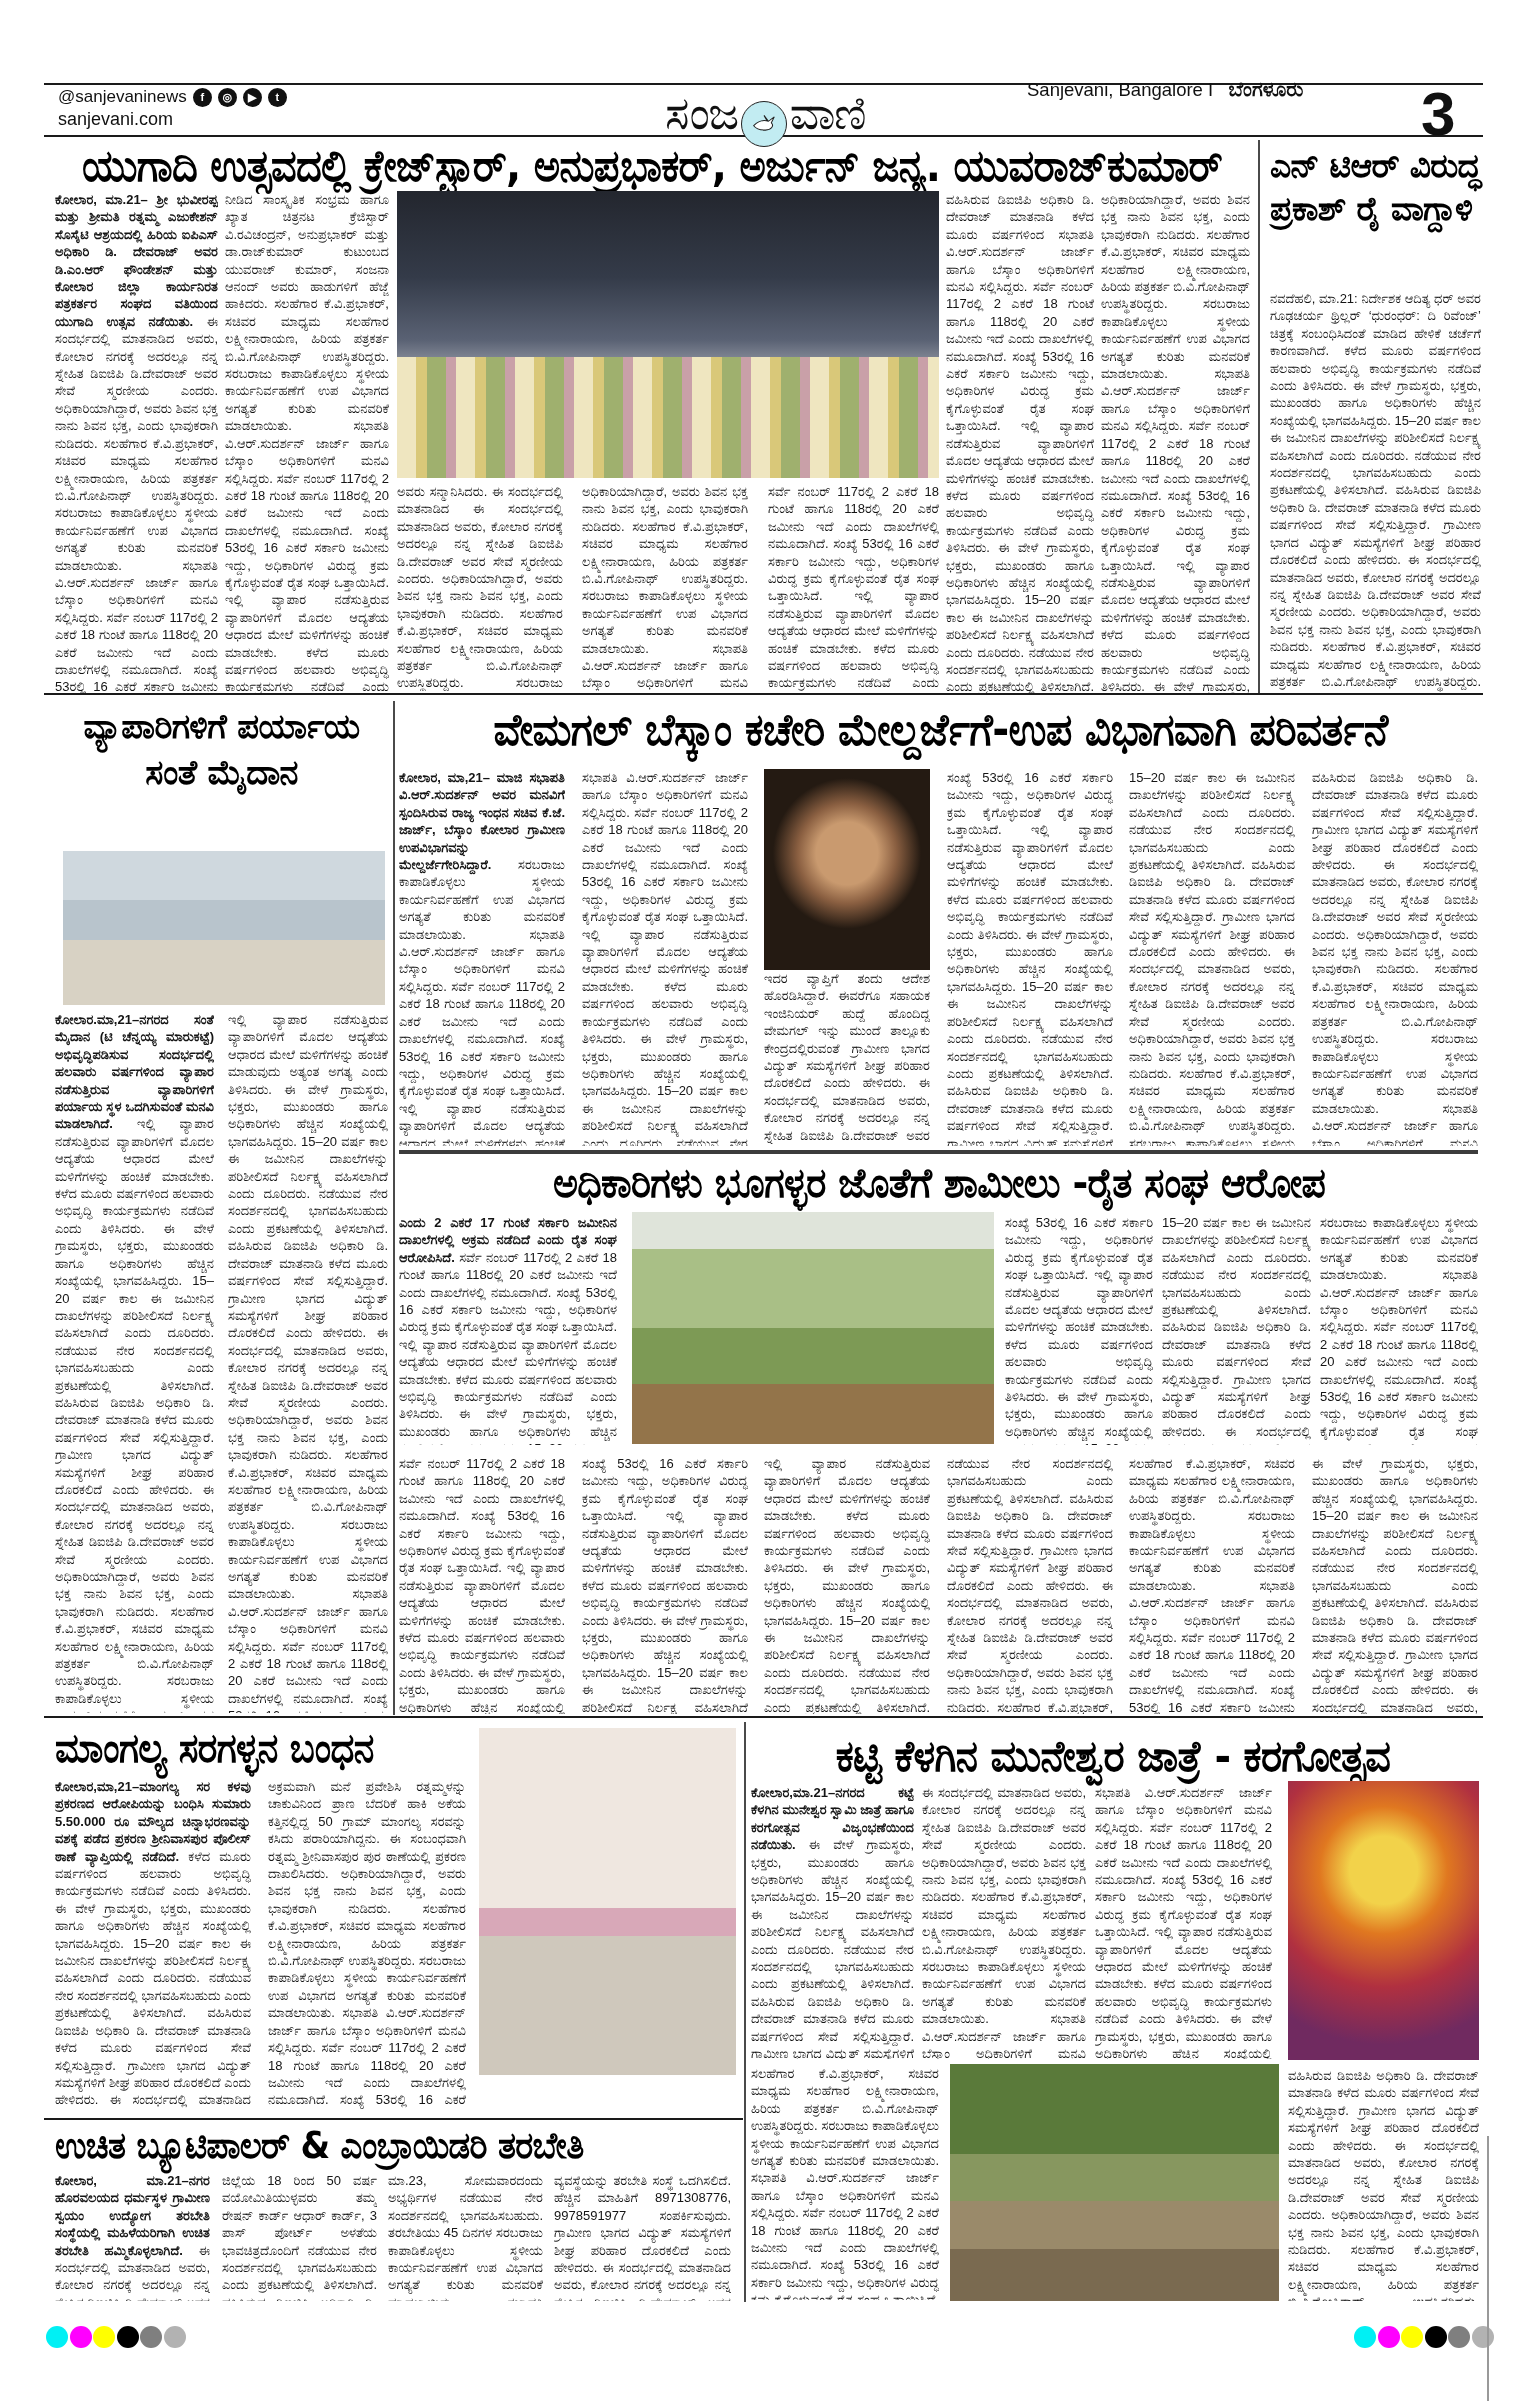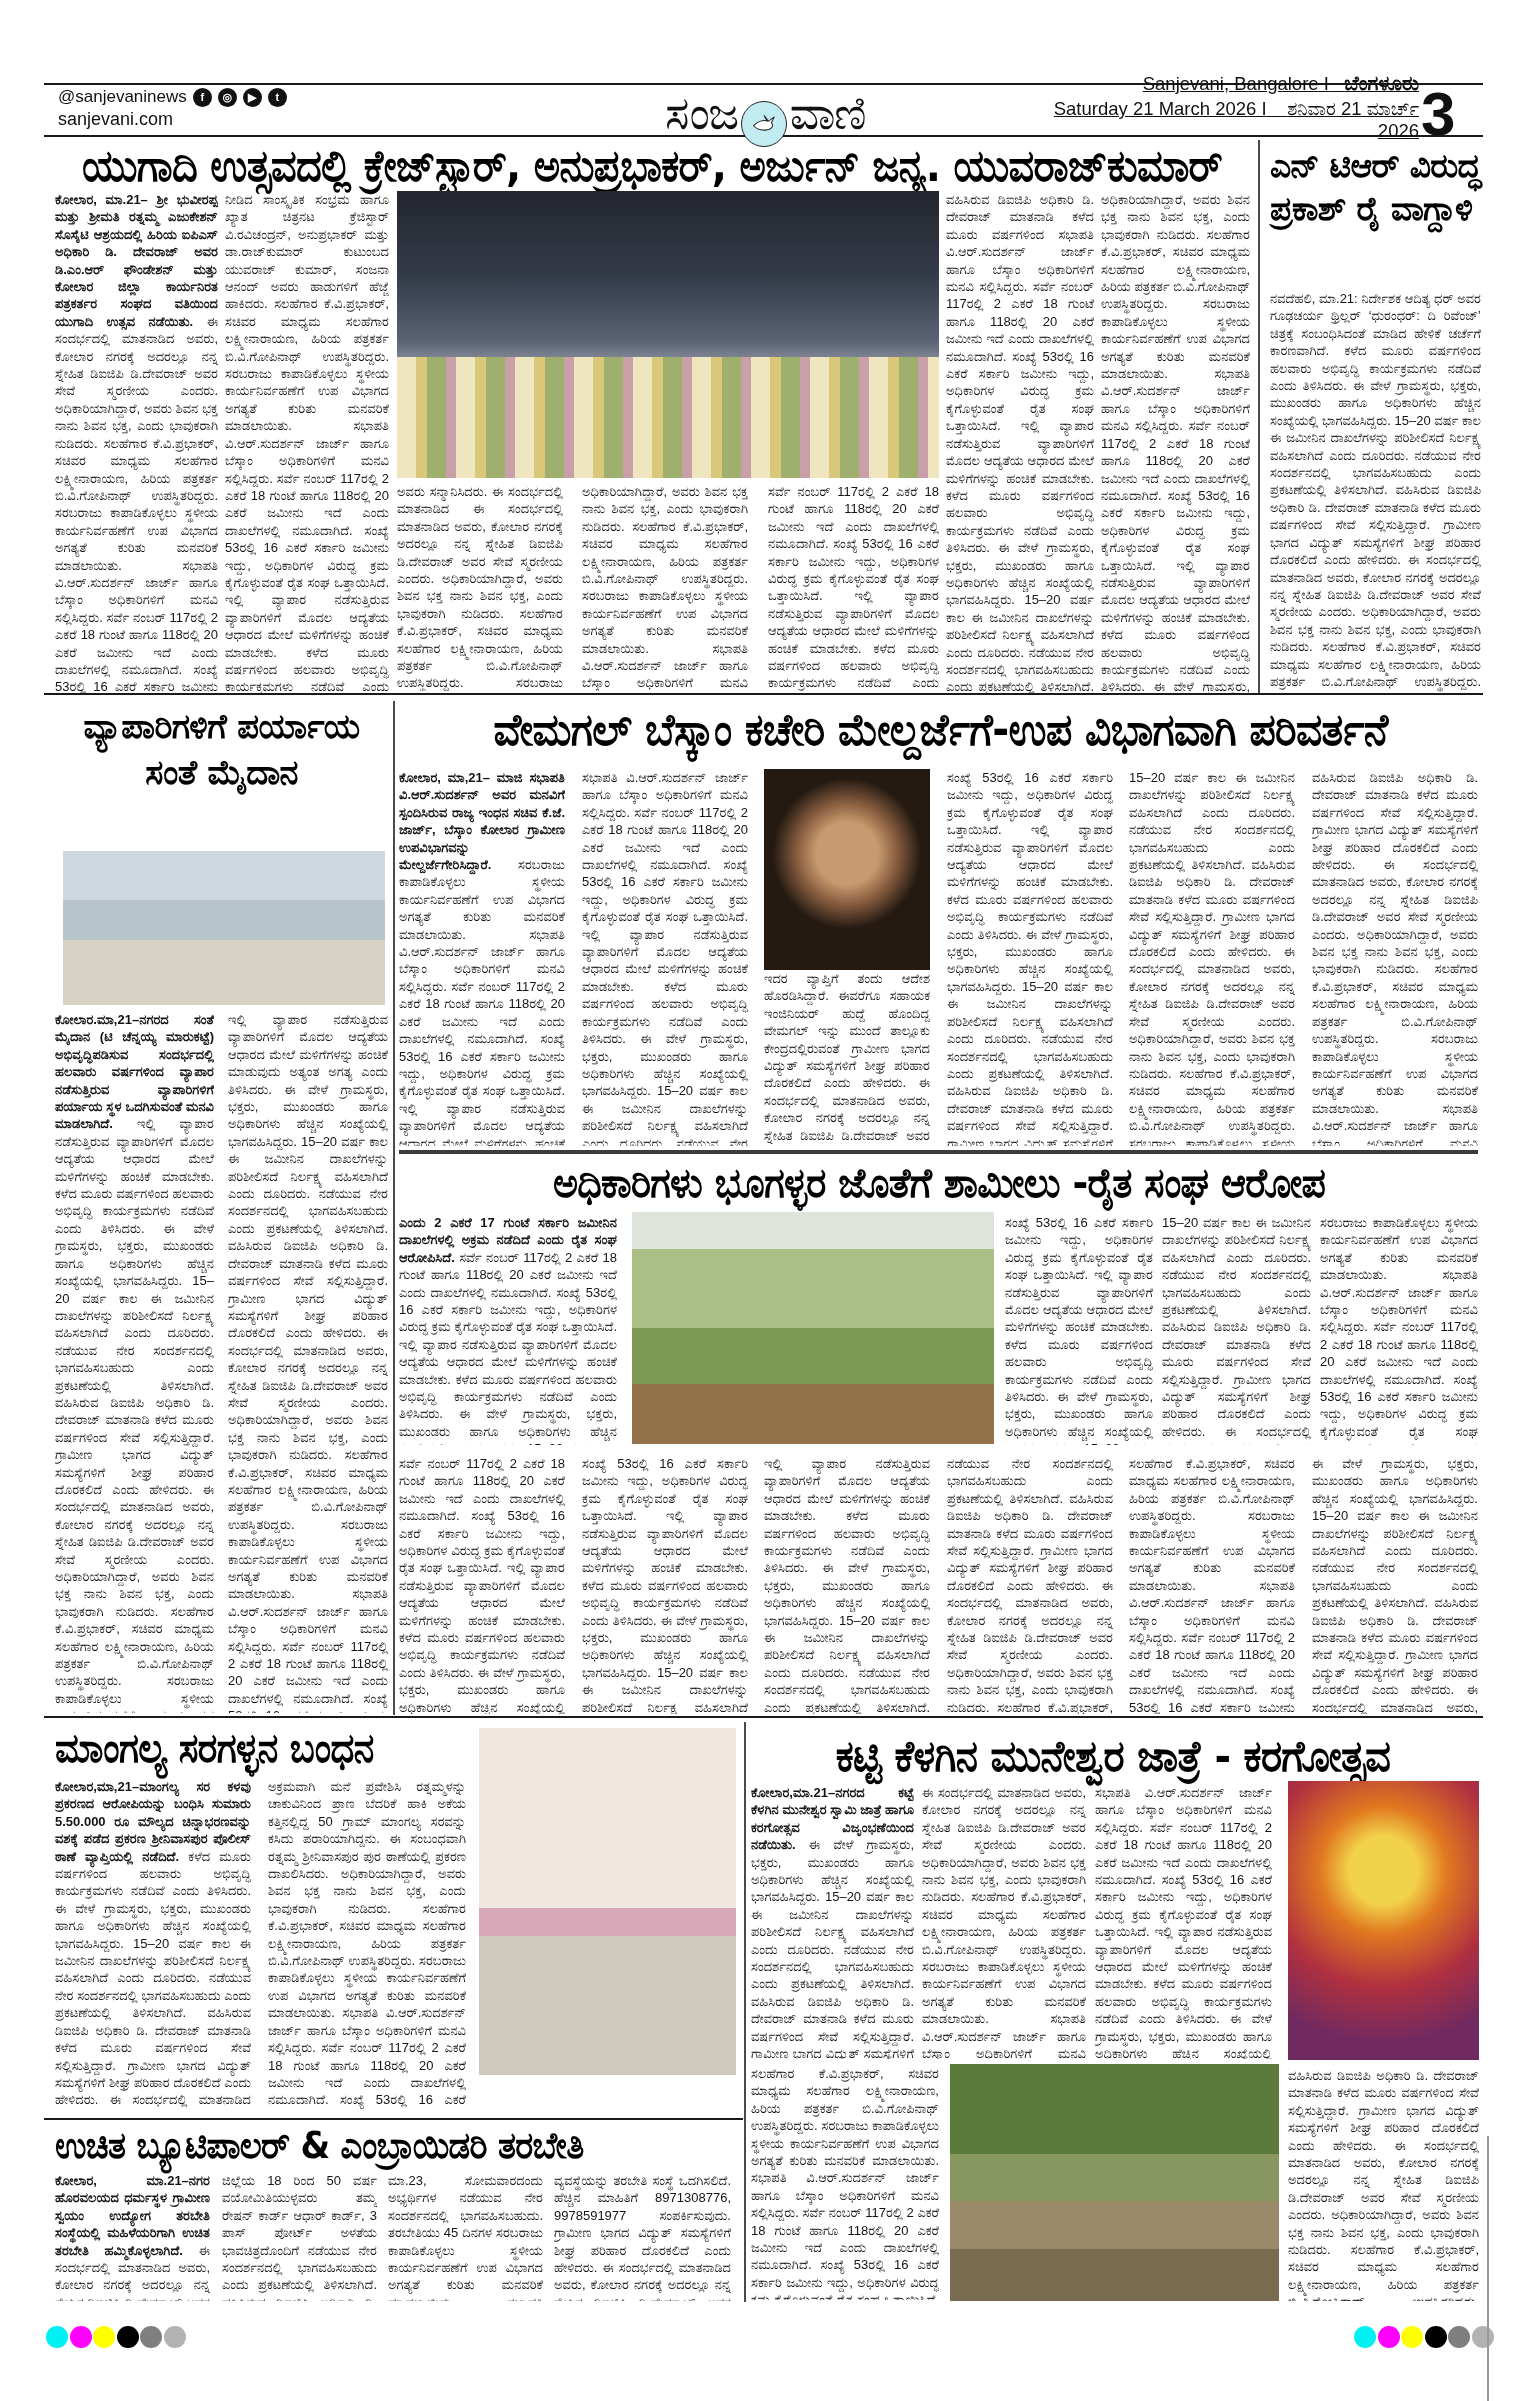--- a/index.html
+++ b/index.html
@@ -44,28 +44,24 @@
   </div>
 
   <div style="position:absolute;left:665px;top:86px;white-space:nowrap;">
     <span class="mast">ಸಂಜ</span><span class="dove">
         <svg width="30" height="25" viewBox="0 0 40 34">
           <path d="M6 20 C12 14 20 12 26 14 L34 8 L30 16 C34 20 30 26 22 26 C14 26 9 24 6 20 Z M26 14 L20 6 L24 13 Z" fill="#ffffff" stroke="#222" stroke-width="1.4"></path>
         </svg>
       </span><span class="mast">ವಾಣಿ</span>
   </div>
 
-  <div style="position:absolute;left:1027px;top:72px;width:392px;text-align:right;text-decoration:underline;">
+  <div style="position:absolute;left:1027px;top:78px;width:392px;text-align:left;">
     <div style="font-size:18.5px;">
       <span>Sanjevani, Bangalore I</span>&nbsp;&nbsp;
       <span style="font-weight:bold;font-size:20px;">ಬೆಂಗಳೂರು</span>
-    </div>
-    <div style="font-size:18.5px;margin-top:3px;">
-      <span>Saturday  21  March 2026   I</span>&nbsp;&nbsp;&nbsp;
-      <span>ಶನಿವಾರ 21 ಮಾರ್ಚ್ 2026</span>
     </div>
   </div>
   <div style="position:absolute;left:1421px;top:78px;font-size:62px;font-weight:bold;">3</div>
 
   <div>
     <div class="headline center" style="left:55px;top:140px;width:1194px;font-size:40px;transform:scaleY(1.1);transform-origin:top;">ಯುಗಾದಿ ಉತ್ಸವದಲ್ಲಿ ಕ್ರೇಜ್‌ಸ್ಟಾರ್, ಅನುಪ್ರಭಾಕರ್, ಅರ್ಜುನ್ ಜನ್ಯ. ಯುವರಾಜ್‌ಕುಮಾರ್</div>
 
     <div class="col" style="left:55px;top:191px;width:163px;height:503px;">
       <span class="lede">ಕೋಲಾರ, ಮಾ.21– ಶ್ರೀ ಭುವೀರಪ್ಪ ಮತ್ತು ಶ್ರೀಮತಿ ರತ್ನಮ್ಮ ಎಜುಕೇಶನ್ ಸೊಸೈಟಿ ಆಶ್ರಯದಲ್ಲಿ ಹಿರಿಯ ಐಪಿಎಸ್ ಅಧಿಕಾರಿ ಡಿ. ದೇವರಾಜ್ ಅವರ ಡಿ.ಎಂ.ಆರ್ ಫೌಂಡೇಶನ್ ಮತ್ತು ಕೋಲಾರ ಜಿಲ್ಲಾ ಕಾರ್ಯನಿರತ ಪತ್ರಕರ್ತರ ಸಂಘದ ವತಿಯಿಂದ ಯುಗಾದಿ ಉತ್ಸವ ನಡೆಯಿತು.</span> <span>ಈ ಸಂದರ್ಭದಲ್ಲಿ ಮಾತನಾಡಿದ ಅವರು, ಕೋಲಾರ ನಗರಕ್ಕೆ ಅದರಲ್ಲೂ ನನ್ನ ಸ್ನೇಹಿತ ಡಿಐಜಿಪಿ ಡಿ.ದೇವರಾಜ್ ಅವರ ಸೇವೆ ಸ್ಮರಣೀಯ ಎಂದರು. ಅಧಿಕಾರಿಯಾಗಿದ್ದಾರೆ, ಅವರು ಶಿವನ ಭಕ್ತ ನಾನು ಶಿವನ ಭಕ್ತ, ಎಂದು ಭಾವುಕರಾಗಿ ನುಡಿದರು. ಸಲಹೆಗಾರ ಕೆ.ವಿ.ಪ್ರಭಾಕರ್, ಸಚಿವರ ಮಾಧ್ಯಮ ಸಲಹೆಗಾರ ಲಕ್ಷ್ಮೀನಾರಾಯಣ, ಹಿರಿಯ ಪತ್ರಕರ್ತ ಬಿ.ವಿ.ಗೋಪಿನಾಥ್ ಉಪಸ್ಥಿತರಿದ್ದರು. ಸರಬರಾಜು ಕಾಪಾಡಿಕೊಳ್ಳಲು ಸ್ಥಳೀಯ ಕಾರ್ಯನಿರ್ವಹಣೆಗೆ ಉಪ ವಿಭಾಗದ ಅಗತ್ಯತೆ ಕುರಿತು ಮನವರಿಕೆ ಮಾಡಲಾಯಿತು. ಸಭಾಪತಿ ವಿ.ಆರ್.ಸುದರ್ಶನ್ ಜಾರ್ಜ್ ಹಾಗೂ ಬೆಸ್ಕಾಂ ಅಧಿಕಾರಿಗಳಿಗೆ ಮನವಿ ಸಲ್ಲಿಸಿದ್ದರು. ಸರ್ವೆ ನಂಬರ್ 117ರಲ್ಲಿ 2 ಎಕರೆ 18 ಗುಂಟೆ ಹಾಗೂ 118ರಲ್ಲಿ 20 ಎಕರೆ ಜಮೀನು ಇದೆ ಎಂದು ದಾಖಲೆಗಳಲ್ಲಿ ನಮೂದಾಗಿದೆ. ಸಂಖ್ಯೆ 53ರಲ್ಲಿ 16 ಎಕರೆ ಸರ್ಕಾರಿ ಜಮೀನು ಇದ್ದು, ಅಧಿಕಾರಿಗಳ ವಿರುದ್ಧ ಕ್ರಮ ಕೈಗೊಳ್ಳುವಂತೆ ರೈತ ಸಂಘ ಒತ್ತಾಯಿಸಿದೆ. ಇಲ್ಲಿ ವ್ಯಾಪಾರ ನಡೆಸುತ್ತಿರುವ ವ್ಯಾಪಾರಿಗಳಿಗೆ ಮೊದಲ ಆದ್ಯತೆಯ ಆಧಾರದ ಮೇಲೆ ಮಳಿಗೆಗಳನ್ನು ಹಂಚಿಕೆ ಮಾಡಬೇಕು. ಕಳೆದ ಮೂರು ವರ್ಷಗಳಿಂದ ಹಲವಾರು ಅಭಿವೃದ್ಧಿ ಕಾರ್ಯಕ್ರಮಗಳು ನಡೆದಿವೆ ಎಂದು ತಿಳಿಸಿದರು. ಈ ವೇಳೆ ಗ್ರಾಮಸ್ಥರು, ಭಕ್ತರು, ಮುಖಂಡರು ಹಾಗೂ ಅಧಿಕಾರಿಗಳು ಹೆಚ್ಚಿನ ಸಂಖ್ಯೆಯಲ್ಲಿ ಭಾಗವಹಿಸಿದ್ದರು. 15–20 ವರ್ಷ ಕಾಲ ಈ ಜಮೀನಿನ ದಾಖಲೆಗಳನ್ನು ಪರಿಶೀಲಿಸದೆ ನಿರ್ಲಕ್ಷ್ಯ ವಹಿಸಲಾಗಿದೆ ಎಂದು ದೂರಿದರು. ನಡೆಯುವ ನೇರ ಸಂದರ್ಶನದಲ್ಲಿ ಭಾಗವಹಿಸಬಹುದು ಎಂದು ಪ್ರಕಟಣೆಯಲ್ಲಿ ತಿಳಿಸಲಾಗಿದೆ. ವಹಿಸಿರುವ ಡಿಐಜಿಪಿ ಅಧಿಕಾರಿ ಡಿ. ದೇವರಾಜ್ ಮಾತನಾಡಿ ಕಳೆದ ಮೂರು ವರ್ಷಗಳಿಂದ ಸೇವೆ ಸಲ್ಲಿಸುತ್ತಿದ್ದಾರೆ. ಗ್ರಾಮೀಣ ಭಾಗದ ವಿದ್ಯುತ್ ಸಮಸ್ಯೆಗಳಿಗೆ ಶೀಘ್ರ ಪರಿಹಾರ ದೊರಕಲಿದೆ ಎಂದು ಹೇಳಿದರು. ಈ ಸಂದರ್ಭದಲ್ಲಿ ಮಾತನಾಡಿದ ಅವರು, ಕೋಲಾರ ನಗರಕ್ಕೆ ಅದರಲ್ಲೂ ನನ್ನ ಸ್ನೇಹಿತ ಡಿಐಜಿಪಿ ಡಿ.ದೇವರಾಜ್ ಅವರ ಸೇವೆ ಸ್ಮರಣೀಯ ಎಂದರು. ಅಧಿಕಾರಿಯಾಗಿದ್ದಾರೆ, ಅವರು ಶಿವನ ಭಕ್ತ ನಾನು ಶಿವನ ಭಕ್ತ, ಎಂದು ಭಾವುಕರಾಗಿ ನುಡಿದರು.</span>
     </div>

